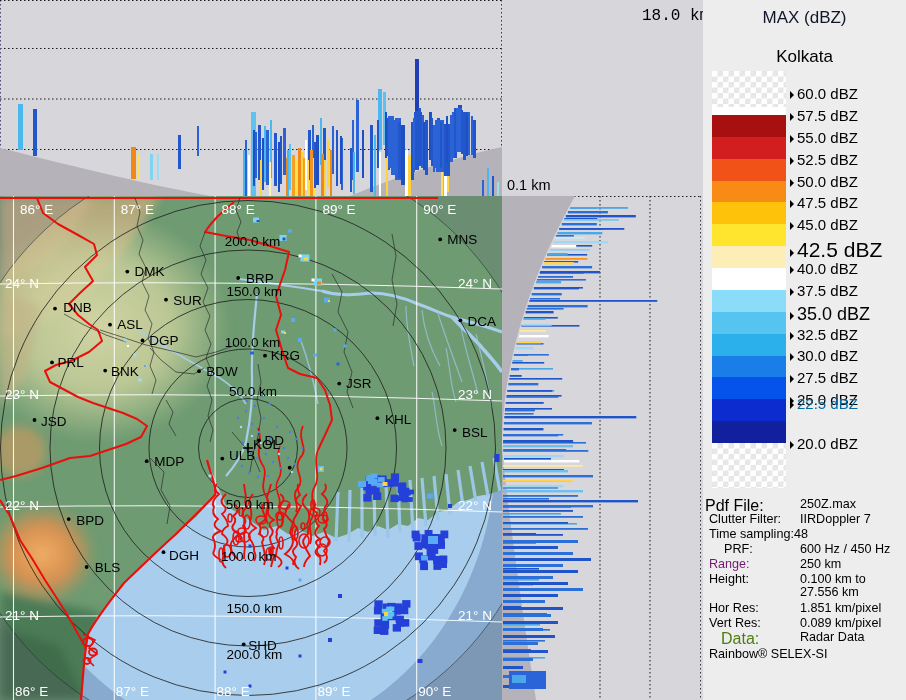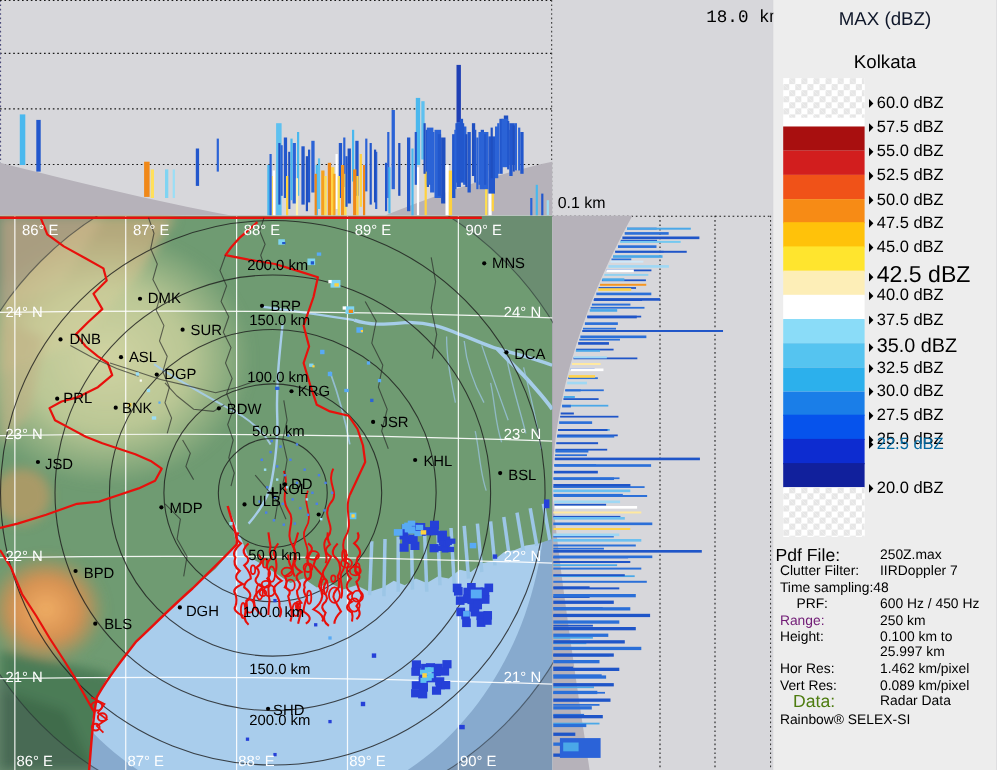--- a/index.html
+++ b/index.html
@@ -692,21 +692,21 @@
       <div style="position:absolute;left:97px;top:496.5px;font-size:12.6px;color:#000;">250Z.max</div>
       <div style="position:absolute;left:6px;top:511.6px;font-size:12.6px;color:#000;">Clutter Filter:</div>
       <div style="position:absolute;left:97px;top:511.6px;font-size:12.6px;color:#000;">IIRDoppler 7</div>
       <div style="position:absolute;left:6px;top:526.7px;font-size:12.6px;color:#000;">Time sampling:48</div>
       <div style="position:absolute;left:6px;top:541.5px;font-size:12.6px;color:#000;margin-left:15px;">PRF:</div>
       <div style="position:absolute;left:97px;top:541.5px;font-size:12.6px;color:#000;">600 Hz / 450 Hz</div>
       <div style="position:absolute;left:6px;top:556.6px;font-size:12.6px;color:#701a75;">Range:</div>
       <div style="position:absolute;left:97px;top:556.6px;font-size:12.6px;color:#000;">250 km</div>
       <div style="position:absolute;left:6px;top:571.7px;font-size:12.6px;color:#000;">Height:</div>
       <div style="position:absolute;left:97px;top:571.7px;font-size:12.6px;color:#000;">0.100 km to</div>
-      <div style="position:absolute;left:97px;top:585.2px;font-size:12.6px;color:#000;">25.997 km</div>
+      <div style="position:absolute;left:97px;top:585.2px;font-size:12.6px;color:#000;">27.556 km</div>
       <div style="position:absolute;left:6px;top:600.6px;font-size:12.6px;color:#000;">Hor Res:</div>
-      <div style="position:absolute;left:97px;top:600.6px;font-size:12.6px;color:#000;">1.462 km/pixel</div>
+      <div style="position:absolute;left:97px;top:600.6px;font-size:12.6px;color:#000;">1.851 km/pixel</div>
       <div style="position:absolute;left:6px;top:615.7px;font-size:12.6px;color:#000;">Vert Res:</div>
       <div style="position:absolute;left:97px;top:615.7px;font-size:12.6px;color:#000;">0.089 km/pixel</div>
       <div style="position:absolute;left:18px;top:629.6px;font-size:16px;color:#4d7c0f;">Data:</div>
       <div style="position:absolute;left:97px;top:629.6px;font-size:12.6px;color:#000;">Radar Data</div>
       <div style="position:absolute;left:6px;top:646.5px;font-size:12.6px;color:#000;">Rainbow® SELEX-SI</div>
     </div>
   </div>
 </body></html>

